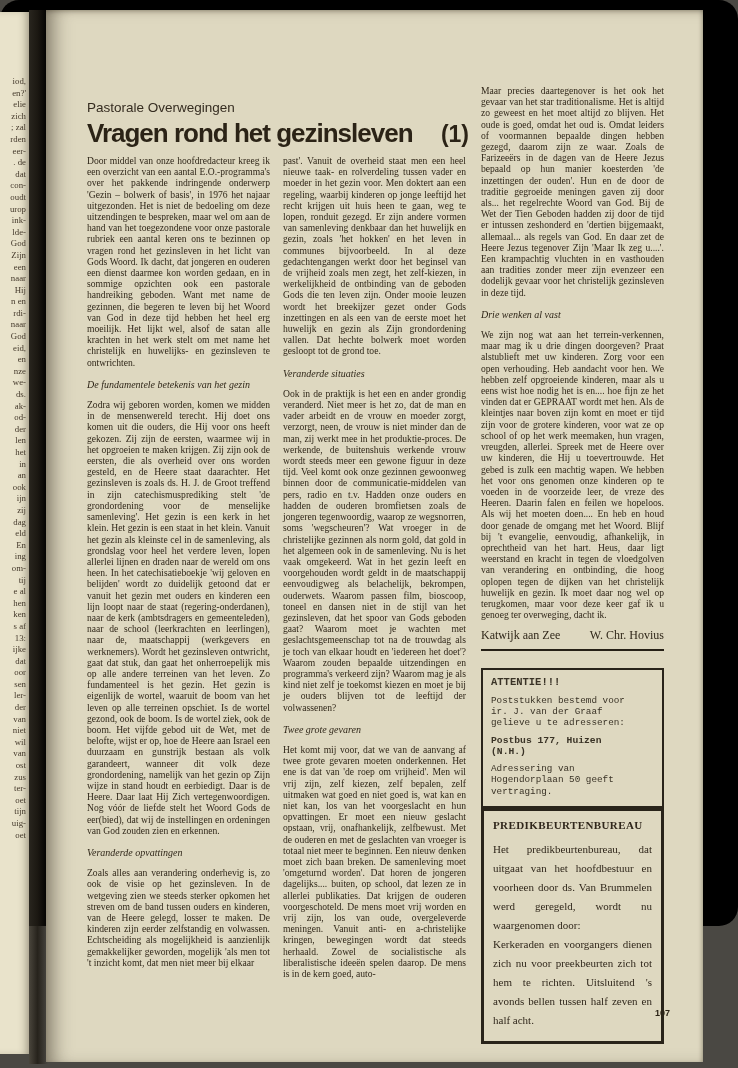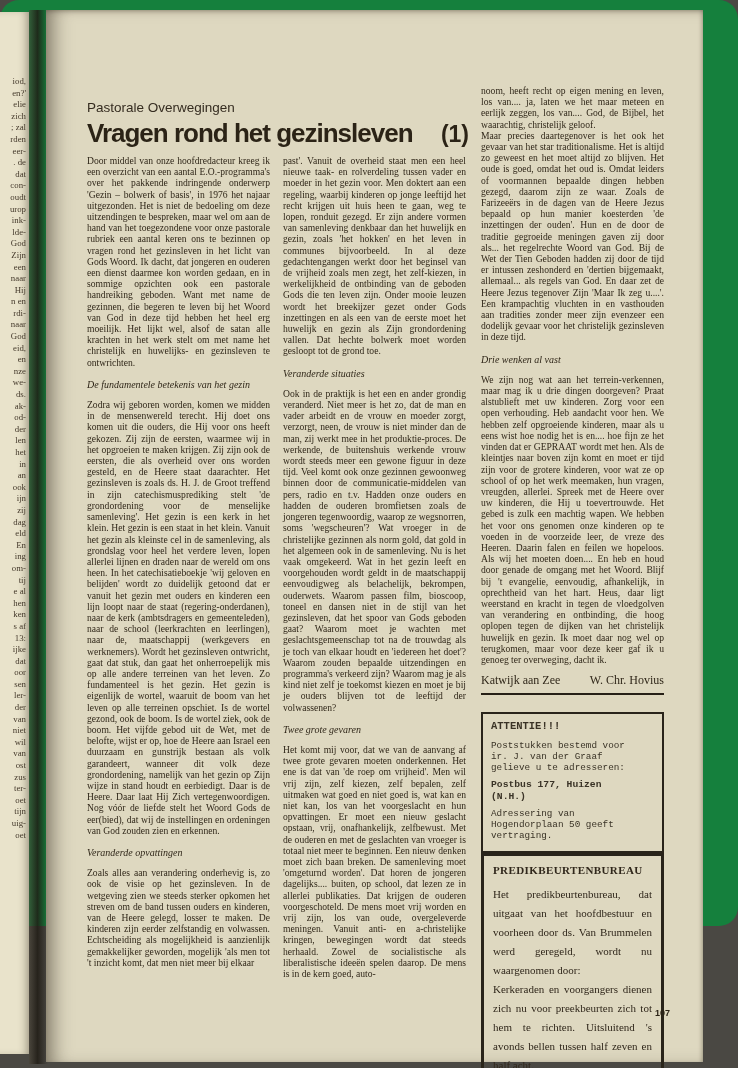--- a/index.html
+++ b/index.html
@@ -1,17 +1,17 @@
 <!DOCTYPE html>
 <html><head>
 <meta charset="utf-8">
 <style>
   html,body{margin:0;padding:0;}
   body{width:738px;height:1068px;overflow:hidden;background:#4a4843;}
-  .scene{position:relative;width:738px;height:926px;background:#15803d;font-family:"Liberation Serif",serif;border-radius:19px;}
+  .scene{position:relative;width:738px;height:926px;background:#000000;font-family:"Liberation Serif",serif;border-radius:19px;}
   
   .edge-strip{position:absolute;left:0;top:12px;width:29px;height:1042px;background:#e9e3cb;
     box-shadow:inset -6px 0 8px -4px rgba(70,62,48,.5);}
   .edge-lines{padding:64px 3px 0 0;text-align:right;font-size:8.8px;line-height:11.6px;color:#44392b;}
   
   .fold-shadow{position:absolute;left:29px;top:10px;width:19px;height:1054px;
     background:linear-gradient(90deg,rgba(74,68,55,.55),rgba(32,28,21,.85) 45%,rgba(32,28,21,.35) 78%,rgba(32,28,21,0));}
   
   .paper{position:absolute;left:46px;top:10px;width:657px;height:1052px;background:#ded8c0;color:#30271b;
     box-shadow:inset 16px 0 20px -10px rgba(58,50,36,.6), inset 0 4px 6px -4px rgba(58,50,36,.5), inset -3px 0 4px -2px rgba(58,50,36,.35);}
@@ -140,21 +140,20 @@
     <div class="col col2">
         <div class="block para">past'. Vanuit de overheid staat men een heel nieuwe taak- en rolverdeling tussen vader en moeder in het gezin voor. Men doktert aan een regeling, waarbij kinderen op jonge leeftijd het recht krijgen uit huis heen te gaan, weg te lopen, ronduit gezegd. Er zijn andere vormen van samenleving denkbaar dan het huwelijk en gezin, zoals 'het hokken' en het leven in communes bijvoorbeeld. In al deze gedachtengangen werkt door het beginsel van de vrijheid zoals men zegt, het zelf-kiezen, in werkelijkheid de ontbinding van de geboden Gods die ten leven zijn. Onder mooie leuzen wordt het breekijzer gezet onder Gods inzettingen en als een van de eerste moet het huwelijk en gezin als Zijn grondordening vallen. Dat hechte bolwerk moet worden gesloopt tot de grond toe.</div>
         <div class="block subhead">Veranderde situaties</div>
         <div class="block para">Ook in de praktijk is het een en ander grondig veranderd. Niet meer is het zo, dat de man en vader arbeidt en de vrouw en moeder zorgt, verzorgt, neen, de vrouw is niet minder dan de man, zij werkt mee in het produktie-proces. De werkende, de buitenshuis werkende vrouw wordt steeds meer een gewone figuur in deze tijd. Veel komt ook onze gezinnen gewoonweg binnen door de communicatie-middelen van pers, radio en t.v. Hadden onze ouders en hadden de ouderen bromfietsen zoals de jongeren tegenwoordig, waarop ze wegsnorren, soms 'wegscheuren'? Wat vroeger in de christelijke gezinnen als norm gold, dat gold in het algemeen ook in de samenleving. Nu is het vaak omgekeerd. Wat in het gezin leeft en voorgehouden wordt geldt in de maatschappij eenvoudigweg als belachelijk, bekrompen, ouderwets. Waarom passen film, bioscoop, toneel en dansen niet in de stijl van het gezinsleven, dat het spoor van Gods geboden gaat? Waarom moet je wachten met geslachtsgemeenschap tot na de trouwdag als je toch van elkaar houdt en 'iedereen het doet'? Waarom zouden bepaalde uitzendingen en programma's verkeerd zijn? Waarom mag je als kind niet zelf je toekomst kiezen en moet je bij je ouders blijven tot de leeftijd der volwassenen?</div>
         <div class="block subhead">Twee grote gevaren</div>
         <div class="block para">Het komt mij voor, dat we van de aanvang af twee grote gevaren moeten onderkennen. Het ene is dat van 'de roep om vrijheid'. Men wil vrij zijn, zelf kiezen, zelf bepalen, zelf uitmaken wat goed en niet goed is, wat kan en niet kan, los van het voorgeslacht en hun opvattingen. Er moet een nieuw geslacht opstaan, vrij, onafhankelijk, zelfbewust. Met de ouderen en met de geslachten van vroeger is totaal niet meer te beginnen. Een nieuw denken moet zich baan breken. De samenleving moet 'omgeturnd worden'. Dat horen de jongeren dagelijks.... buiten, op school, dat lezen ze in allerlei publikaties. Dat krijgen de ouderen voorgeschoteld. De mens moet vrij worden en vrij zijn, los van oude, overgeleverde meningen. Vanuit anti- en a-christelijke kringen, bewegingen wordt dat steeds herhaald. Zowel de socialistische als liberalistische ideeën spelen daarop. De mens is in de kern goed, auto-</div>
       </div>
 
     <div class="col col3">
       <div>
-          <div class="block para">noom, heeft recht op eigen mening en leven, los van.... ja, laten we het maar meteen en eerlijk zeggen, los van.... God, de Bijbel, het waarachtig, christelijk geloof.</div>
           <div class="block para">Maar precies daartegenover is het ook het gevaar van het star traditionalisme. Het is altijd zo geweest en het moet altijd zo blijven. Het oude is goed, omdat het oud is. Omdat leiders of voormannen bepaalde dingen hebben gezegd, daarom zijn ze waar. Zoals de Farizeeërs in de dagen van de Heere Jezus bepaald op hun manier koesterden 'de inzettingen der ouden'. Hun en de door de traditie gegroeide meningen gaven zij door als... het regelrechte Woord van God. Bij de Wet der Tien Geboden hadden zij door de tijd er intussen zeshonderd en 'dertien bijgemaakt, allemaal... als regels van God. En daar zet de Heere Jezus tegenover Zijn 'Maar Ik zeg u....'. Een krampachtig vluchten in en vasthouden aan tradities zonder meer zijn evenzeer een dodelijk gevaar voor het christelijk gezinsleven in deze tijd.</div>
           <div class="block subhead">Drie wenken al vast</div>
           <div class="block para">We zijn nog wat aan het terrein-verkennen, maar mag ik u drie dingen doorgeven? Praat alstublieft met uw kinderen. Zorg voor een open verhouding. Heb aandacht voor hen. We hebben zelf opgroeiende kinderen, maar als u eens wist hoe nodig het is en.... hoe fijn ze het vinden dat er GEPRAAT wordt met hen. Als de kleintjes naar boven zijn komt en moet er tijd zijn voor de grotere kinderen, voor wat ze op school of op het werk meemaken, hun vragen, vreugden, allerlei. Spreek met de Heere over uw kinderen, die Hij u toevertrouwde. Het gebed is zulk een machtig wapen. We hebben het voor ons genomen onze kinderen op te voeden in de voorzeide leer, de vreze des Heeren. Daarin falen en feilen we hopeloos. Als wij het moeten doen.... En heb en houd door genade de omgang met het Woord. Blijf bij 't evangelie, eenvoudig, afhankelijk, in oprechtheid van het hart. Heus, daar ligt weerstand en kracht in tegen de vloedgolven van verandering en ontbinding, die hoog oplopen tegen de dijken van het christelijk huwelijk en gezin. Ik moet daar nog wel op terugkomen, maar voor deze keer gaf ik u genoeg ter overweging, dacht ik.</div>
         </div>
 
       <div class="signature">
         <span>Katwijk aan Zee</span>
         <span>W. Chr. Hovius</span>
       </div>
 

